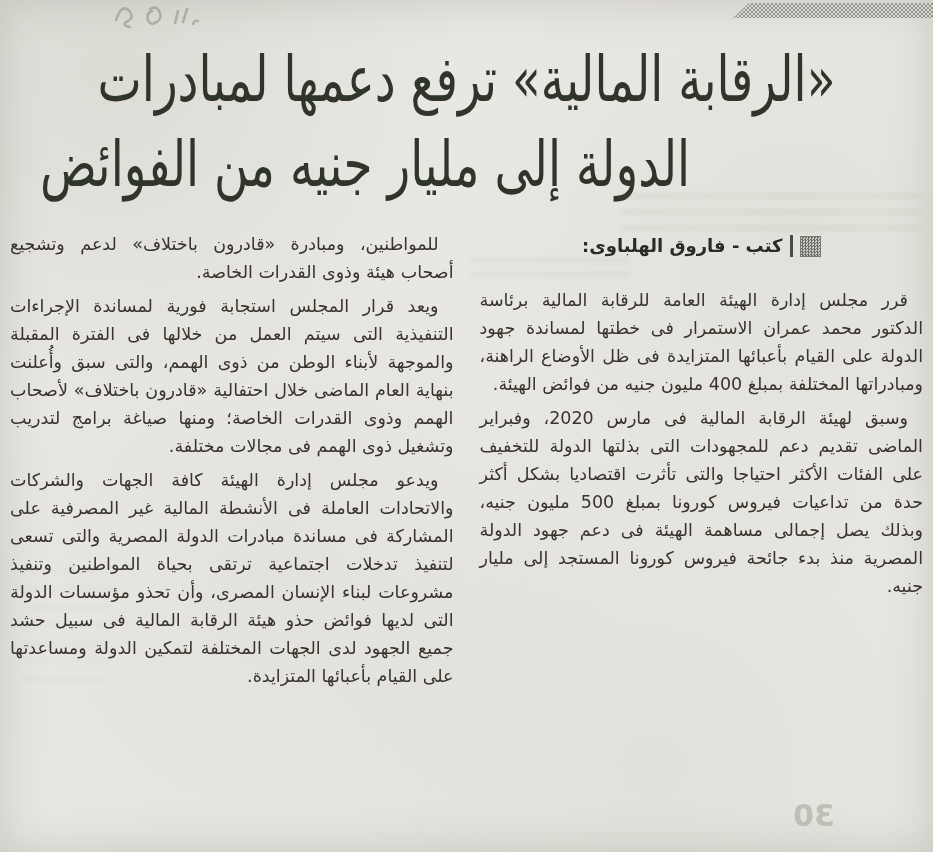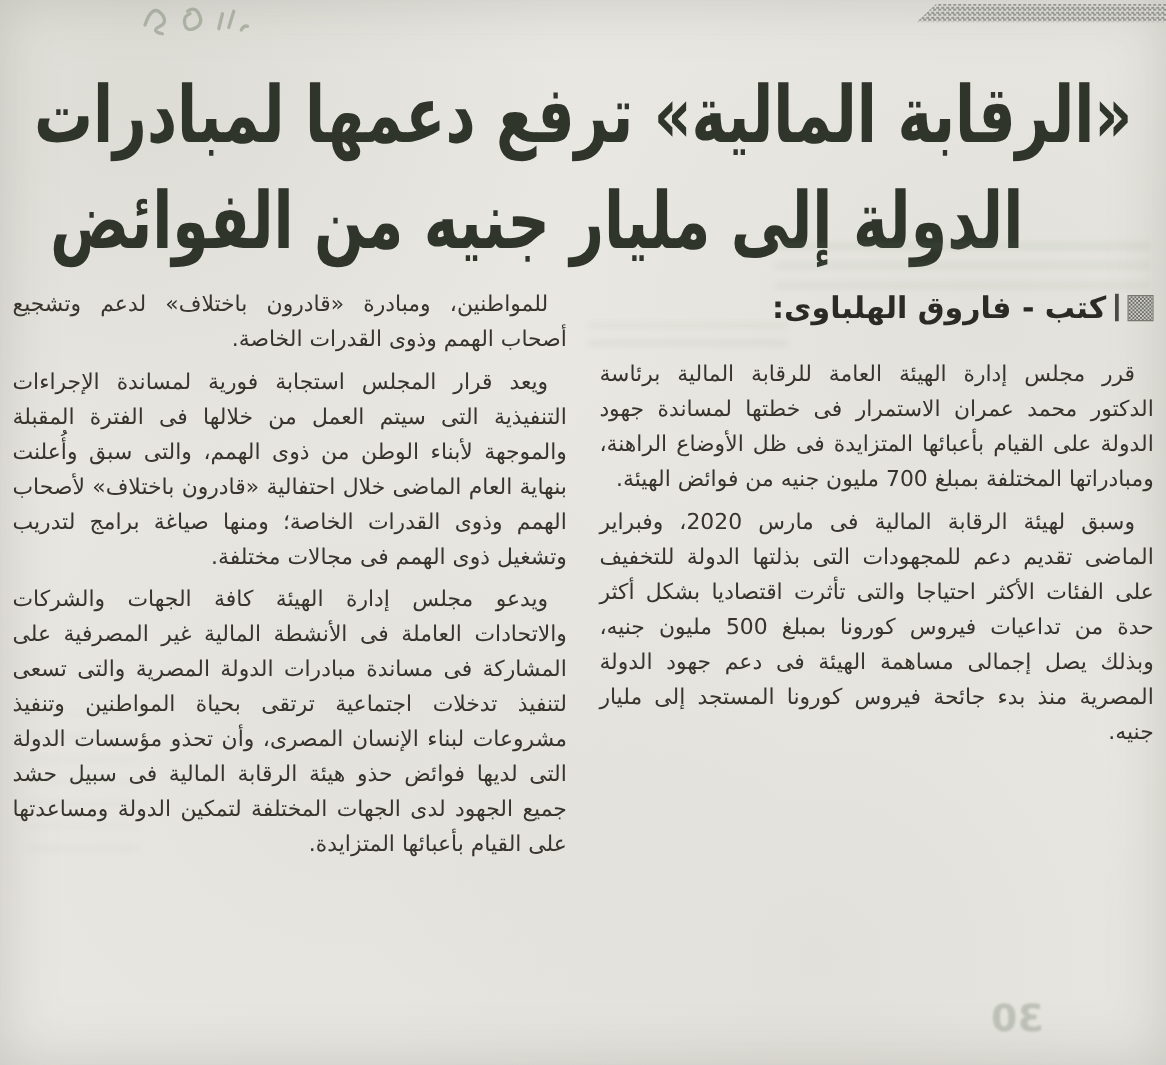--- a/index.html
+++ b/index.html
@@ -18,35 +18,36 @@
   .top-strip{
     position:absolute;top:3px;right:0;width:200px;height:15px;
     background:conic-gradient(#8d8e87 25%, #d9d8d3 0 50%, #8d8e87 0 75%, #d9d8d3 0);
     background-size:4px 4px;
     clip-path:polygon(16px 0, 100% 0, 100% 100%, 0 100%);
     opacity:.9;
   }
   
   .handwriting{position:absolute;top:0;left:104px;width:220px;height:34px;opacity:.55;}
   
-  .headline{position:absolute;top:56px;left:0;right:0;color:#2f352b;font-weight:bold;}
+  .headline{position:absolute;top:42px;left:0;right:0;color:#2f352b;font-weight:normal;}
   .hl{white-space:nowrap;letter-spacing:-1px;}
   .hl1{font-size:47px;text-align:center;transform:scaleY(1.34);transform-origin:center top;}
   .hl2{margin-top:30px;font-size:47px;text-align:left;padding-left:40px;transform:scaleY(1.34);transform-origin:left top;}
   
   .columns{
     position:absolute;top:230px;left:10px;right:10px;bottom:6px;
     display:flex;gap:26px;direction:rtl;overflow:hidden;
   }
   .col{flex:1;color:#36342d;font-size:17.5px;line-height:28px;text-align:justify;}
   .col p{margin:0 0 6px;text-indent:15px;}
   .byline{
     display:flex;align-items:center;gap:7px;
-    font-weight:bold;font-size:24px;color:#2c2a25;
+    font-weight:bold;font-size:18px;color:#2c2a25;
     margin:2px 0 26px;
+    justify-content:center;
   }
   .byl-icon{
     width:19px;height:19px;flex:none;
     background:conic-gradient(#6b6d66 25%, #cfcec8 0 50%, #6b6d66 0 75%, #cfcec8 0);
     background-size:3px 3px;border:1px solid #777870;
   }
   .byl-bar{width:3px;height:22px;background:#4a4a44;flex:none;}
   
   .bleed{position:absolute;pointer-events:none;filter:blur(2.5px);opacity:.5;}
   .bleed.b1{left:620px;top:186px;width:300px;height:44px;
@@ -78,26 +79,26 @@
   </div>
 
   <div class="columns">
 
     <div class="col">
       <div class="byline">
         <span class="byl-icon"></span>
         <span class="byl-bar"></span>
         <span class="byl-text">كتب - فاروق الهلباوى:</span>
       </div>
-      <p>قرر مجلس إدارة الهيئة العامة للرقابة المالية برئاسة الدكتور محمد عمران الاستمرار فى خطتها لمساندة جهود الدولة على القيام بأعبائها المتزايدة فى ظل الأوضاع الراهنة، ومبادراتها المختلفة بمبلغ 700 مليون جنيه من فوائض الهيئة.</p>
+      <p>قرر مجلس إدارة الهيئة العامة للرقابة المالية برئاسة الدكتور محمد عمران الاستمرار فى خطتها لمساندة جهود الدولة على القيام بأعبائها المتزايدة فى ظل الأوضاع الراهنة، ومبادراتها المختلفة بمبلغ 400 مليون جنيه من فوائض الهيئة.</p>
       <p>وسبق لهيئة الرقابة المالية فى مارس 2020، وفبراير الماضى تقديم دعم للمجهودات التى بذلتها الدولة للتخفيف على الفئات الأكثر احتياجا والتى تأثرت اقتصاديا بشكل أكثر حدة من تداعيات فيروس كورونا بمبلغ 500 مليون جنيه، وبذلك يصل إجمالى مساهمة الهيئة فى دعم جهود الدولة المصرية منذ بدء جائحة فيروس كورونا المستجد إلى مليار جنيه.</p>
     </div>
 
     <div class="col">
-      <p>للمواطنين، ومبادرة «قادرون باختلاف» لدعم وتشجيع أصحاب الهمم وذوى القدرات الخاصة.</p>
+      <p>للمواطنين، ومبادرة «قادرون باختلاف» لدعم وتشجيع أصحاب هيئة وذوى القدرات الخاصة.</p>
       <p>ويعد قرار المجلس استجابة فورية لمساندة الإجراءات التنفيذية التى سيتم العمل من خلالها فى الفترة المقبلة والموجهة لأبناء الوطن من ذوى الهمم، والتى سبق وأُعلنت بنهاية العام الماضى خلال احتفالية «قادرون باختلاف» لأصحاب الهمم وذوى القدرات الخاصة؛ ومنها صياغة برامج لتدريب وتشغيل ذوى الهمم فى مجالات مختلفة.</p>
       <p>ويدعو مجلس إدارة الهيئة كافة الجهات والشركات والاتحادات العاملة فى الأنشطة المالية غير المصرفية على المشاركة فى مساندة مبادرات الدولة المصرية والتى تسعى لتنفيذ تدخلات اجتماعية ترتقى بحياة المواطنين وتنفيذ مشروعات لبناء الإنسان المصرى، وأن تحذو مؤسسات الدولة التى لديها فوائض حذو هيئة الرقابة المالية فى سبيل حشد جميع الجهود لدى الجهات المختلفة لتمكين الدولة ومساعدتها على القيام بأعبائها المتزايدة.</p>
     </div>
 
   </div>
 
   <div class="bleed b1"></div>
   <div class="bleed b2"></div>
   <div class="bleed b3"></div>
   <div class="bleed-number">30</div>

